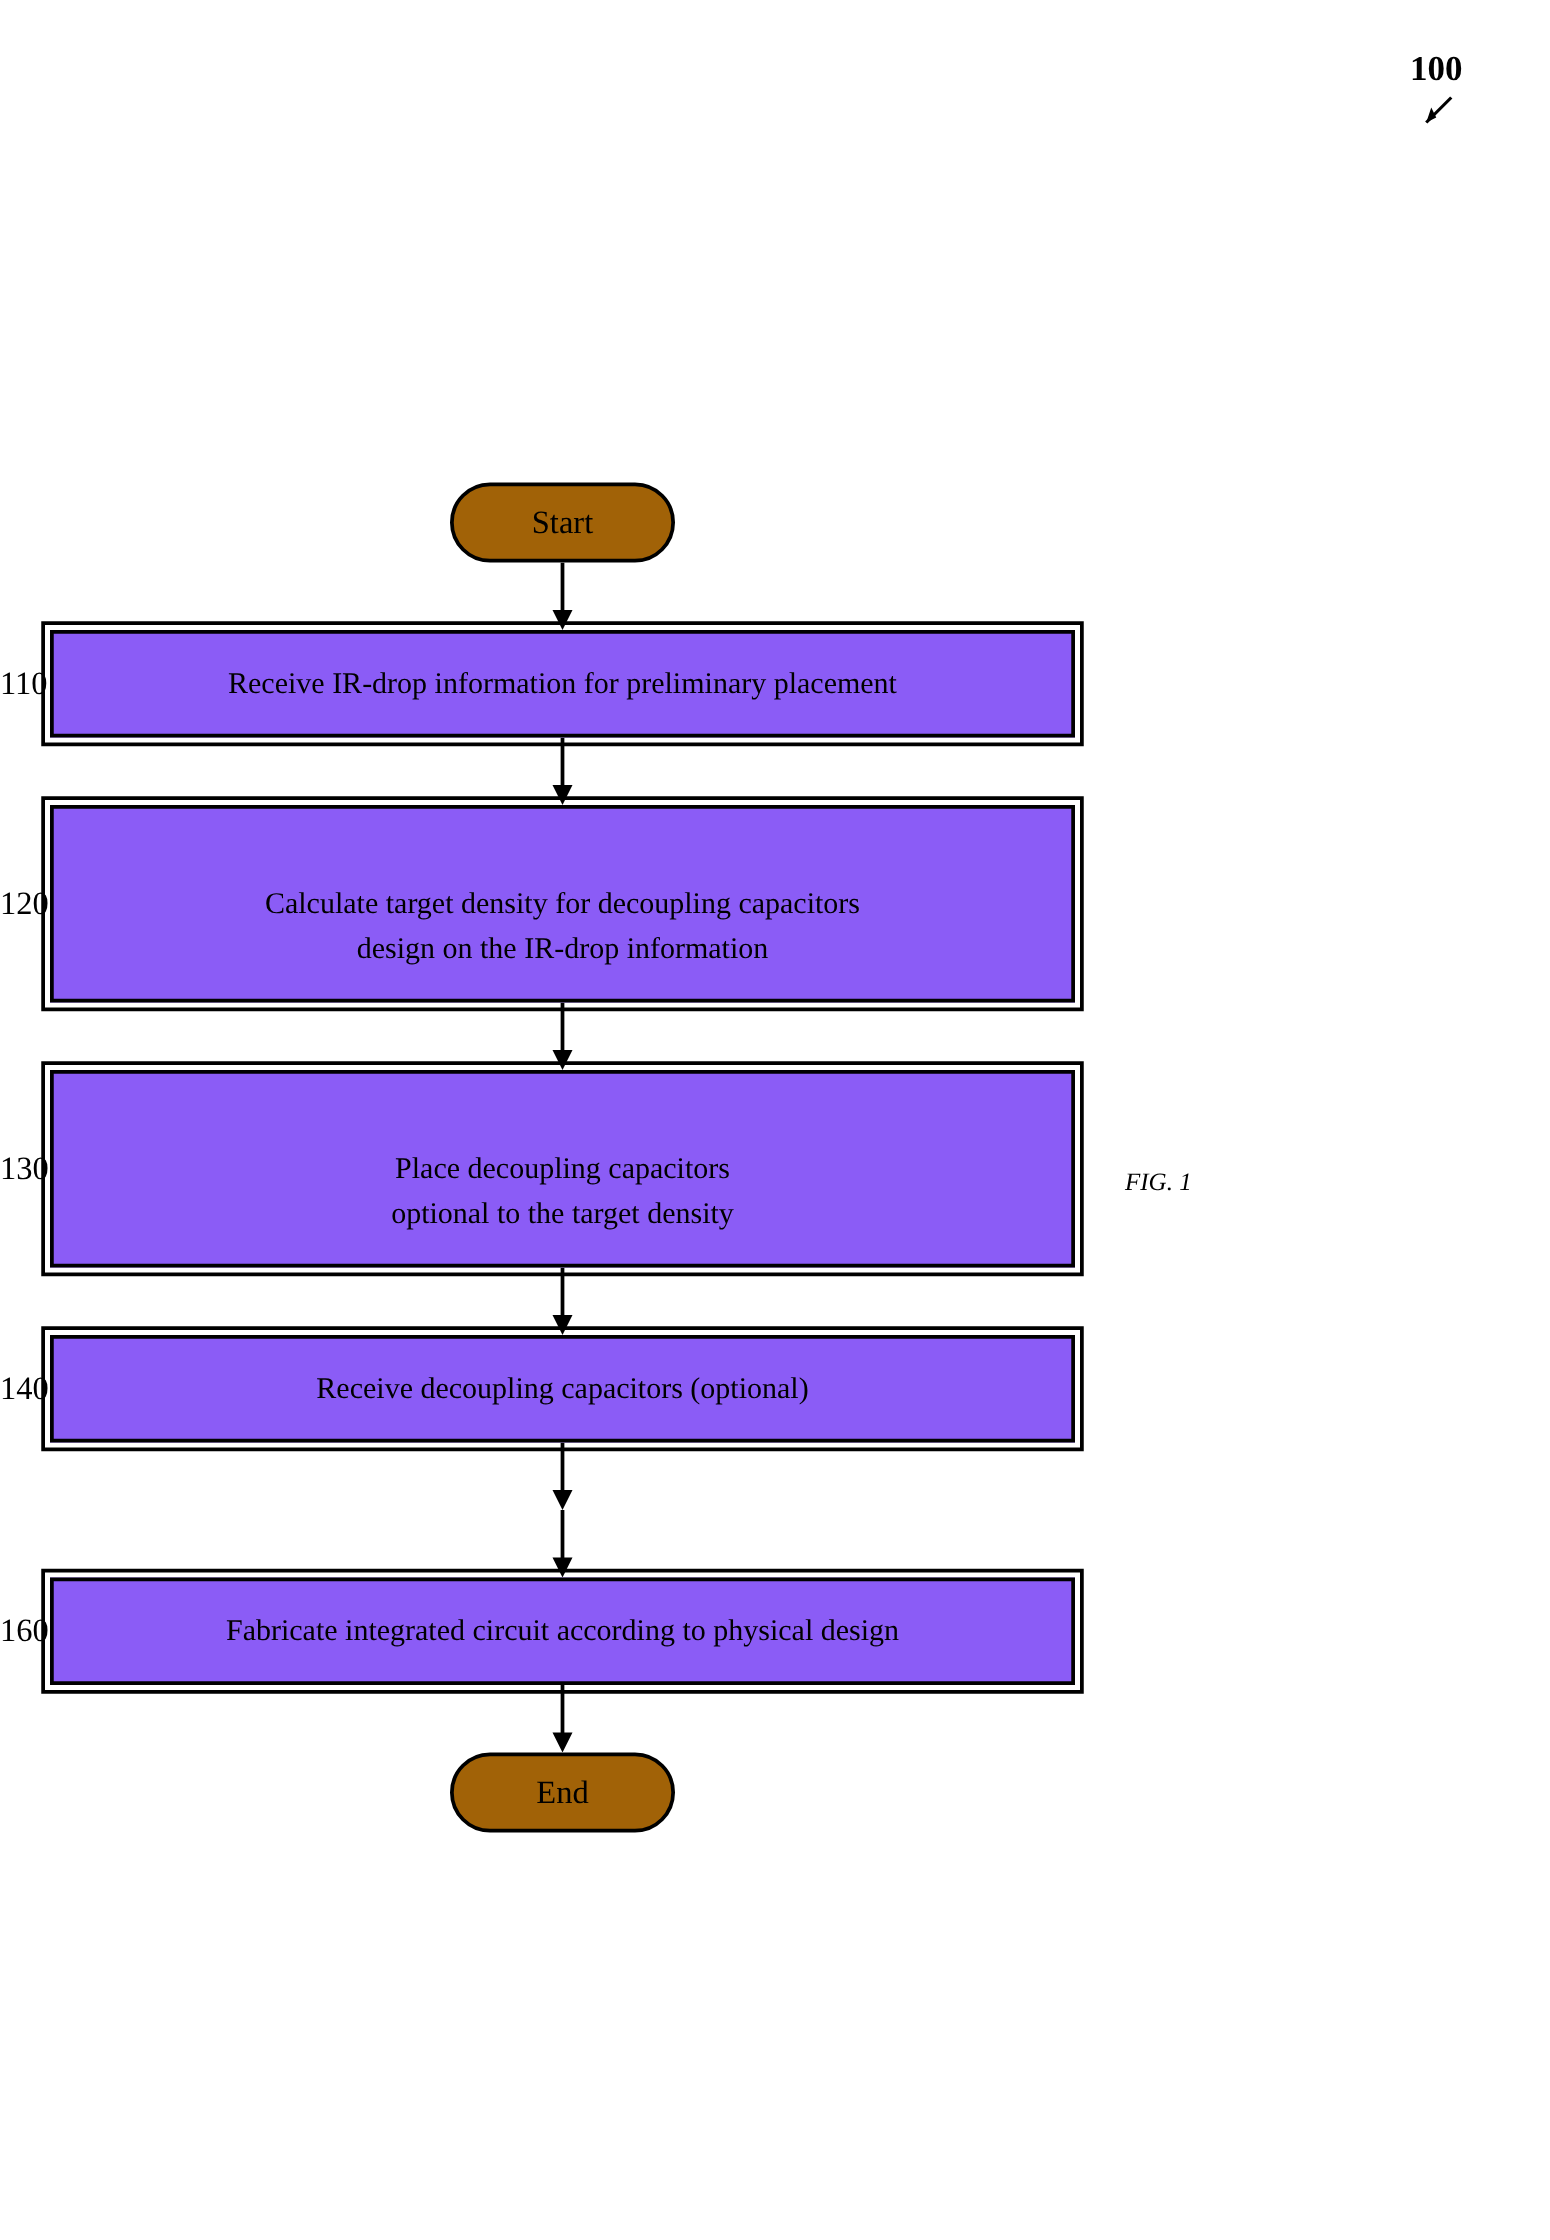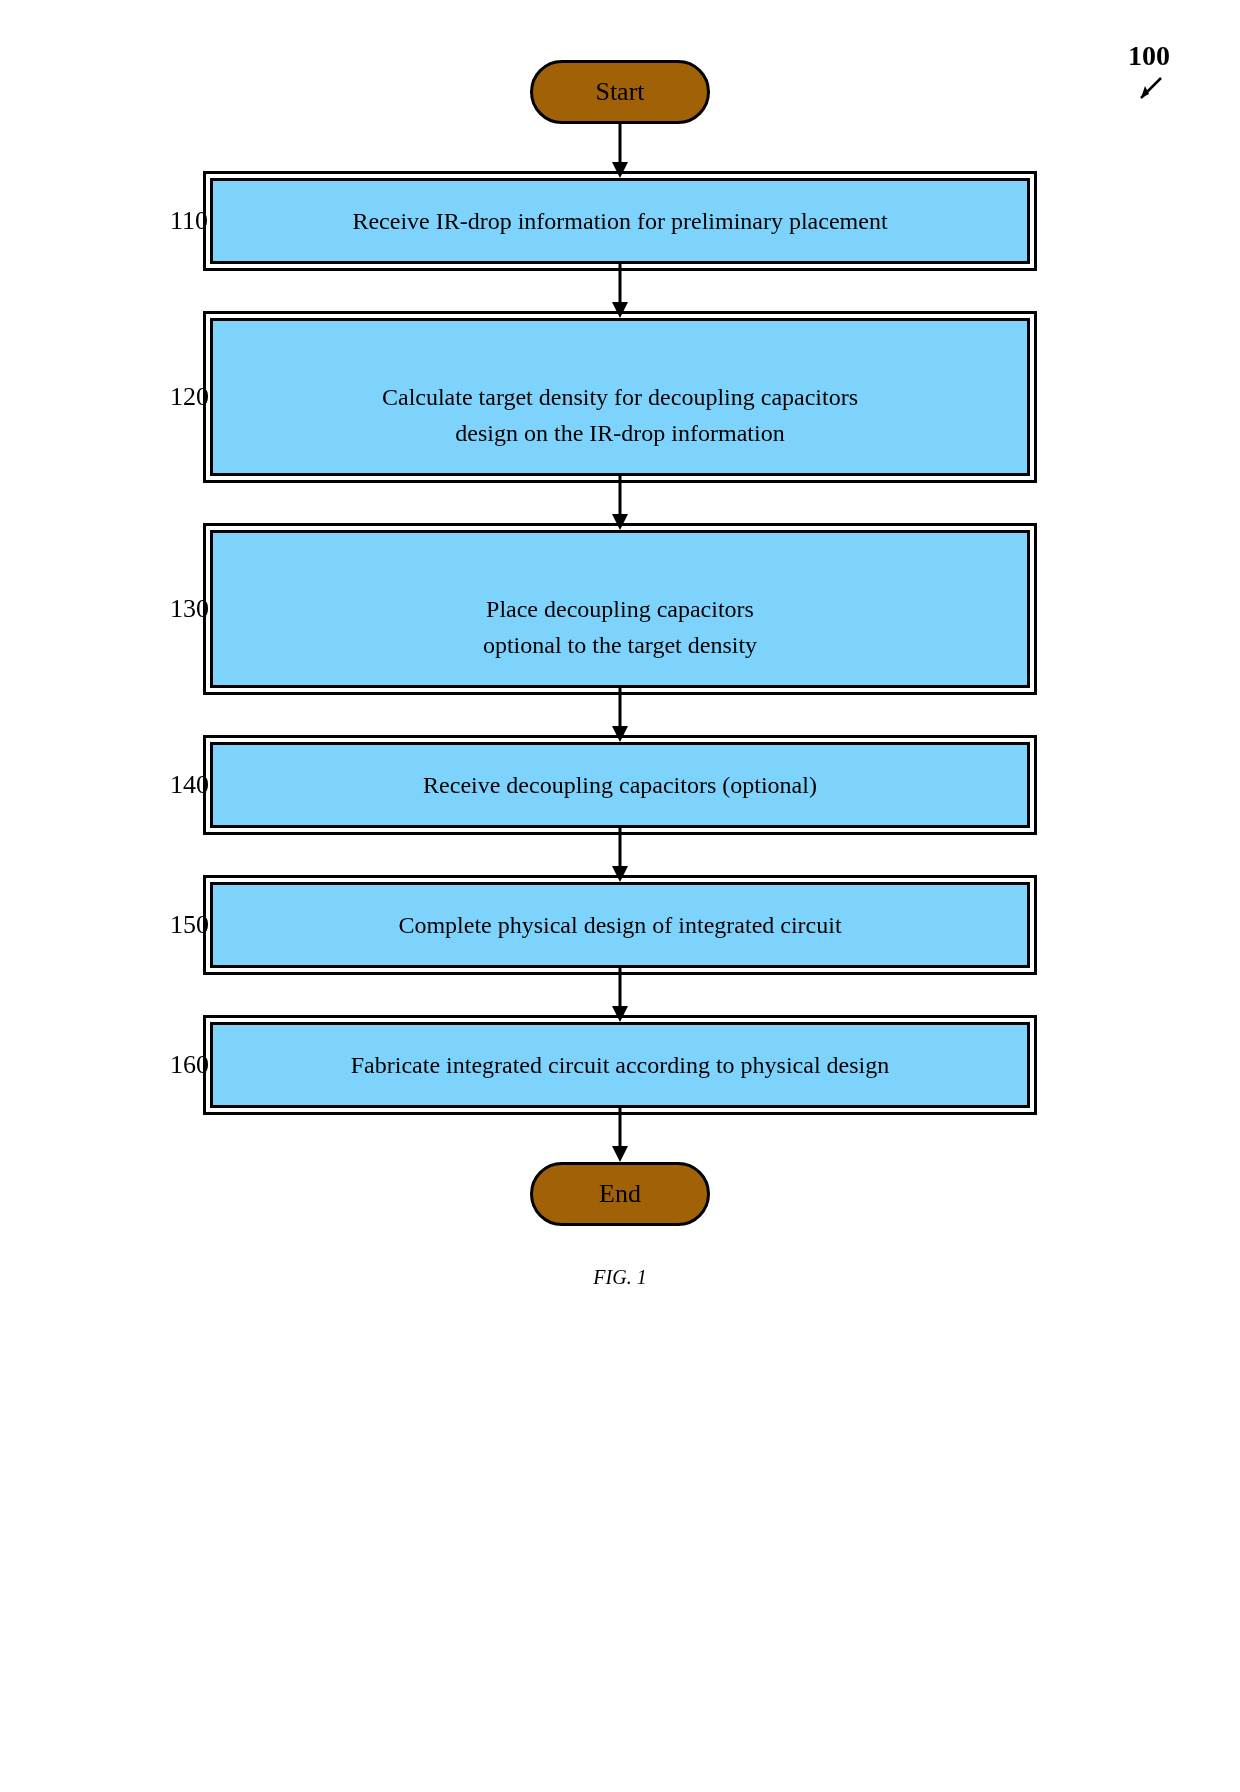--- a/index.html
+++ b/index.html
@@ -10,21 +10,20 @@
       min-height: 1792px;
       position: relative;
       overflow-x: hidden;
     }
 
     .diagram-container {
       position: relative;
       width: 1240px;
       min-height: 1792px;
       display: flex;
-      flex-direction: column;
       align-items: center;
       padding-top: 60px;
     }
 
     
     .flowchart {
       display: flex;
       flex-direction: column;
       align-items: center;
       width: 900px;
@@ -43,21 +42,21 @@
     }
 
     
     .process-box-double {
       border: 3px solid #000;
       outline: 3px solid #000;
       outline-offset: 4px;
       padding: 22px 40px;
       font-size: 24px;
       text-align: center;
-      background: #7dd3fc;
+      background: #8b5cf6;
       width: 820px;
       position: relative;
       line-height: 1.5;
     }
 
     
     .step-row {
       display: flex;
       align-items: center;
       width: 900px;
@@ -194,31 +193,20 @@
           <span>Receive decoupling capacitors (optional)</span>
         </div>
       </div>
     </div>
 
     <svg class="arrow-svg" width="22" height="54" viewBox="0 0 22 54">
       <line x1="11" y1="0" x2="11" y2="40" stroke="#000" stroke-width="3"></line>
       <polygon points="11,54 3,38 19,38" fill="#000"></polygon>
     </svg>
 
-    <div class="step-row">
-      <div class="step-label">
-        <span class="step-number">150</span>
-        <span class="squiggle">⌒</span>
-      </div>
-      <div class="center-box">
-        <div class="process-box-double">
-          <span>Complete physical design of integrated circuit</span>
-        </div>
-      </div>
-    </div>
 
     <svg class="arrow-svg" width="22" height="54" viewBox="0 0 22 54">
       <line x1="11" y1="0" x2="11" y2="40" stroke="#000" stroke-width="3"></line>
       <polygon points="11,54 3,38 19,38" fill="#000"></polygon>
     </svg>
 
     <div class="step-row">
       <div class="step-label">
         <span class="step-number">160</span>
         <span class="squiggle">⌒</span>

